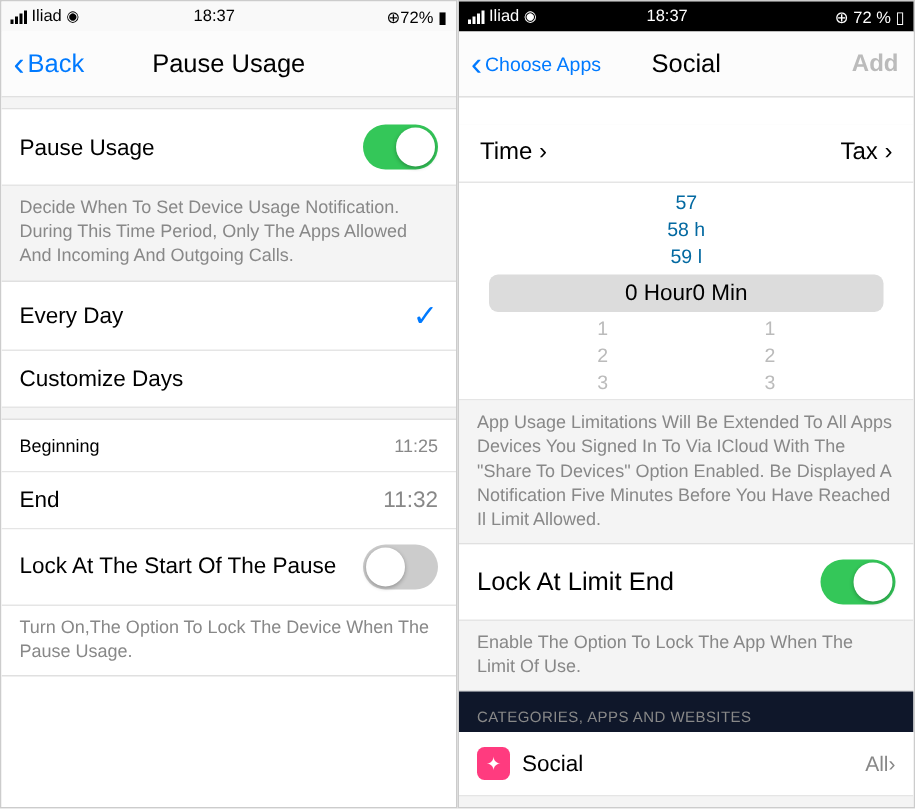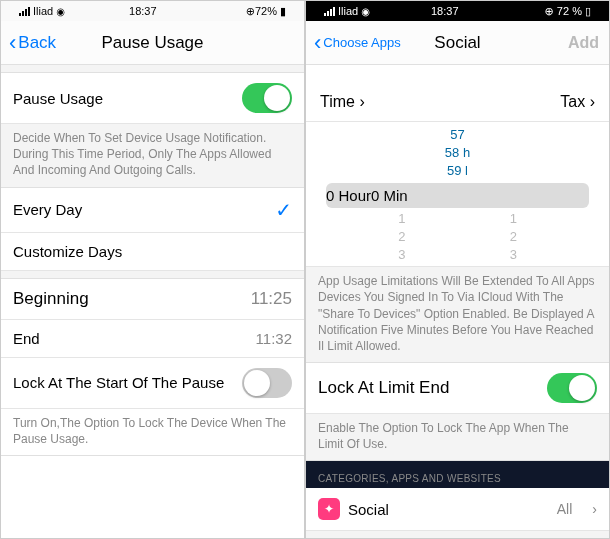--- a/index.html
+++ b/index.html
@@ -2,21 +2,21 @@
 <html><head>
 <meta charset="utf-8">
 <style>
 * { margin: 0; padding: 0; box-sizing: border-box; font-family: -apple-system, Helvetica, Arial, sans-serif; -webkit-font-smoothing: antialiased; }
 body { background: #f0f0f0; width: 610px; height: 539px; overflow: hidden; display: flex; }
 
 .phone { background: #fff; border: 1px solid #ccc; display: flex; flex-direction: column; }
 .phone.left { width: 305px; height: 539px; }
 .phone.right { width: 305px; height: 539px; }
 
-.status-bar { height: 20px; background: #f9f9f9; display: flex; align-items: center; justify-content: space-between; padding: 0 18px; font-size: 11px; color: #000; }
+.status-bar { height: 20px; background: #f9f9f9; display: flex; align-items: center; justify-content: space-between; padding: 0 6px; font-size: 11px; color: #000; }
 .status-bar.dark { background: #000; color: #fff; }
 .status-left { display: flex; align-items: center; gap: 3px; }
 .status-right { display: flex; align-items: center; gap: 3px; margin-left: 25px; }
 .signal { display: inline-flex; gap: 1px; align-items: flex-end; }
 .signal span { width: 2px; background: currentColor; }
 .signal span:nth-child(1){height:3px}.signal span:nth-child(2){height:5px}.signal span:nth-child(3){height:7px}.signal span:nth-child(4){height:9px}
 .wifi-ic { font-size: 10px; }
 
 .nav-bar { height: 44px; display: flex; align-items: center; padding: 0 8px; border-bottom: 1px solid #e0e0e0; background: #fcfcfc; position: relative; }
 .nav-back { color: #007aff; font-size: 17px; display: flex; align-items: center; gap: 2px; }
@@ -39,29 +39,29 @@
 .toggle .knob { width: 26px; height: 26px; background: #fff; border-radius: 50%; position: absolute; top: 2px; box-shadow: 0 1px 3px rgba(0,0,0,0.3); }
 .toggle.on .knob { right: 2px; }
 .toggle.off .knob { left: 2px; }
 
 .check { color: #007aff; font-size: 20px; }
 
 .seg-header { display: flex; justify-content: space-between; padding: 10px 14px; font-size: 16px; border-bottom: 1px solid #e5e5e5; }
 
 .picker { background: #fff; padding: 4px 0 2px; border-bottom: 1px solid #e5e5e5; }
 .picker-rows { text-align: center; font-size: 13px; color: #0369a1; line-height: 1.4; }
-.picker-sel { margin: 2px 20px; background: #dcdcdc; border-radius: 6px; padding: 4px 0; display: flex; justify-content: flex-start; font-size: 15px; color: #000; }
+.picker-sel { margin: 2px 20px; background: #dcdcdc; border-radius: 6px; padding: 4px 0; display: flex; justify-content: center; font-size: 15px; color: #000; }
 .picker-below { display: flex; justify-content: space-around; padding: 0 40px; font-size: 13px; color: #bbb; }
 .picker-col { text-align: center; line-height: 1.4; }
 
 .section-head { padding: 12px 12px 4px; font-size: 10px; color: #888; background: #0f172a; text-transform: uppercase; letter-spacing: 0.3px; }
 
 .cat-icon { width: 22px; height: 22px; border-radius: 5px; background: #ff3b7f; display: inline-flex; align-items: center; justify-content: center; color: #fff; font-size: 12px; margin-right: 8px; }
 .cat-row { display: flex; align-items: center; }
-.cat-right { display: flex; align-items: center; gap: 20px; color: #888; font-size: 14px; }
+.cat-right { display: flex; align-items: center; gap: 0; color: #888; font-size: 14px; }
 
 .spacer { height: 8px; background: #f4f4f4; border-bottom: 1px solid #e0e0e0; }
 </style>
 </head>
 <body>
 
 <div class="phone left">
   <div class="status-bar">
     <div class="status-left">
       <span class="signal">
@@ -100,21 +100,21 @@
 
     <div class="row">
       <span class="row-label">Every Day</span>
       <span class="check">✓</span>
     </div>
     <div class="row">
       <span class="row-label">Customize Days</span>
     </div>
     <div class="spacer"></div>
 
-    <div class="row" style="font-size:17px;">
+    <div class="row" style="font-size:12px;">
       <span class="row-label">Beginning</span>
       <span class="row-val">11:25</span>
     </div>
     <div class="row">
       <span class="row-label">End</span>
       <span class="row-val">11:32</span>
     </div>
 
     <div class="row">
       <span class="row-label">Lock At The Start Of The Pause</span>

